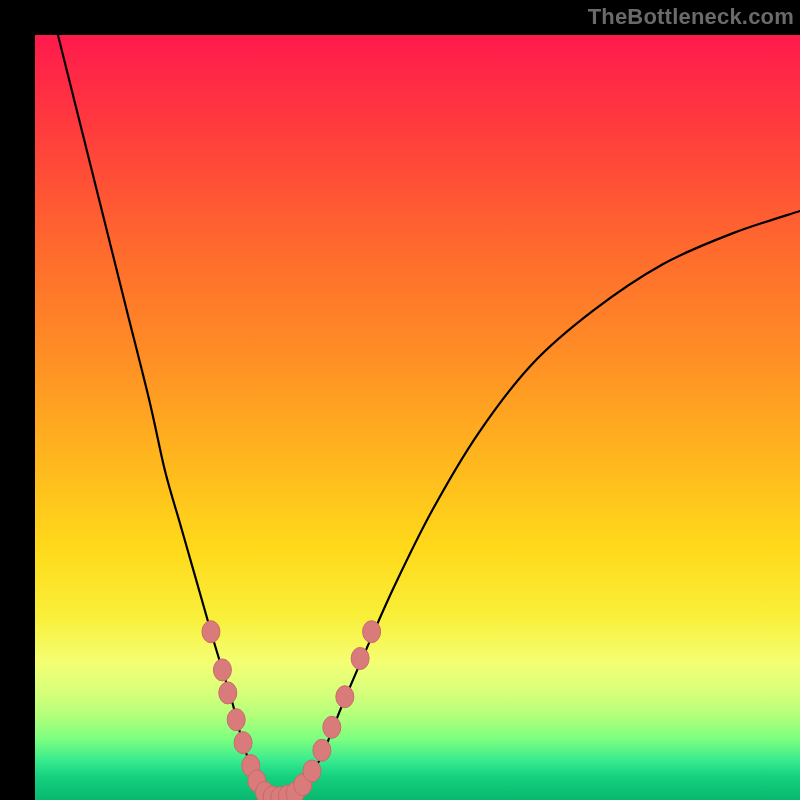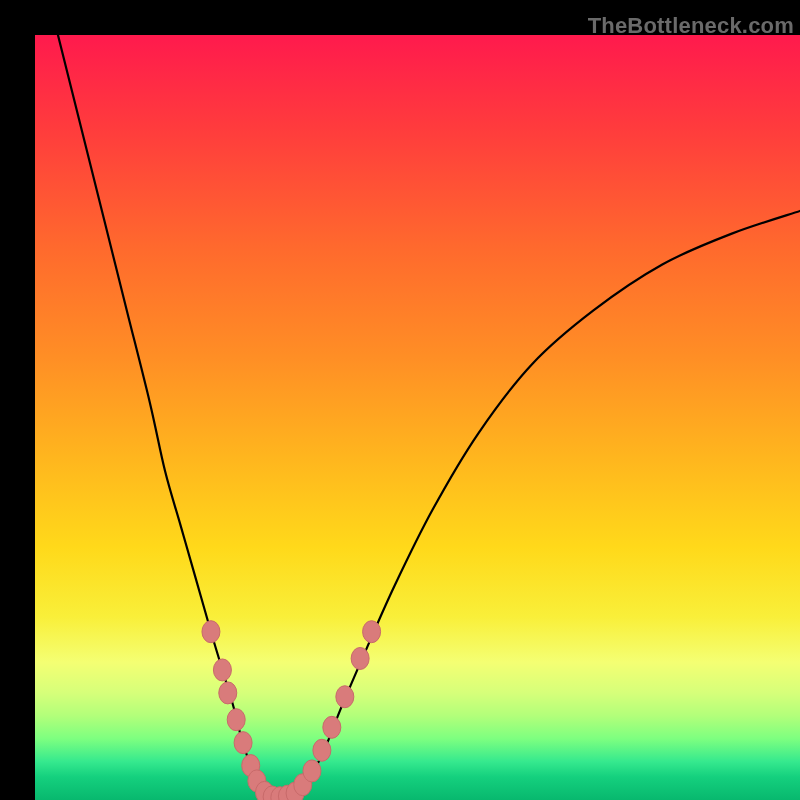--- a/index.html
+++ b/index.html
@@ -37,21 +37,21 @@
       #d6ff7a 86%,
       #b2ff7a 89%,
       #7dff80 92%,
       #35e98e 95%,
       #14d07e 97%,
       #08b86e 100%
     );
   }
   .watermark {
     position: absolute;
-    top: 13px;
+    top: 4px;
     right: 6px;
     font-size: 22px;
     font-weight: 600;
     color: #6a6a6a;
     letter-spacing: 0.2px;
     user-select: none;
   }
   svg.curves {
     position: absolute;
     left: 0;

